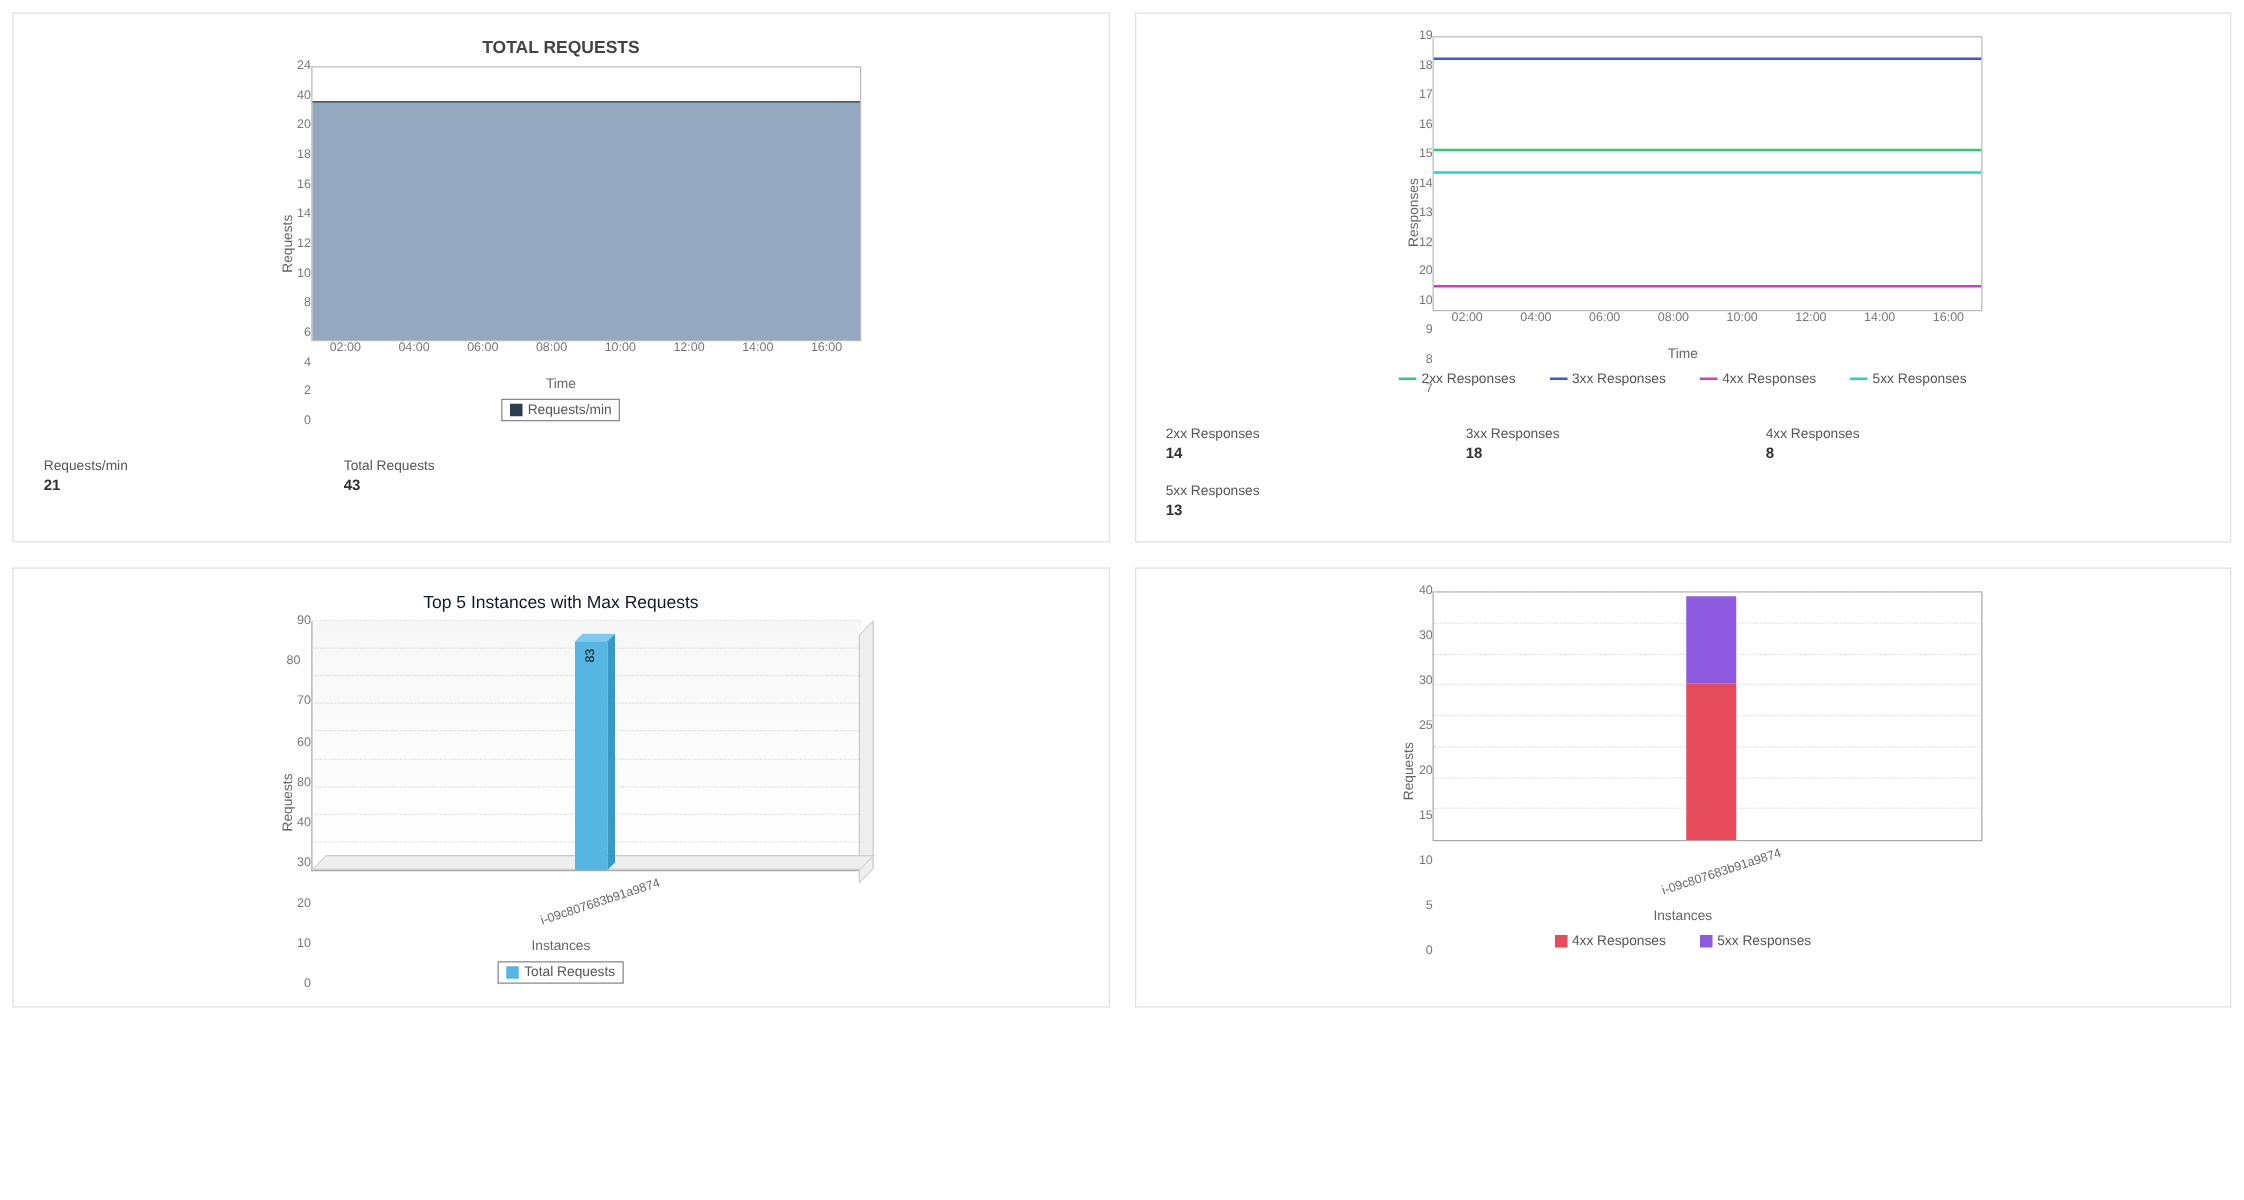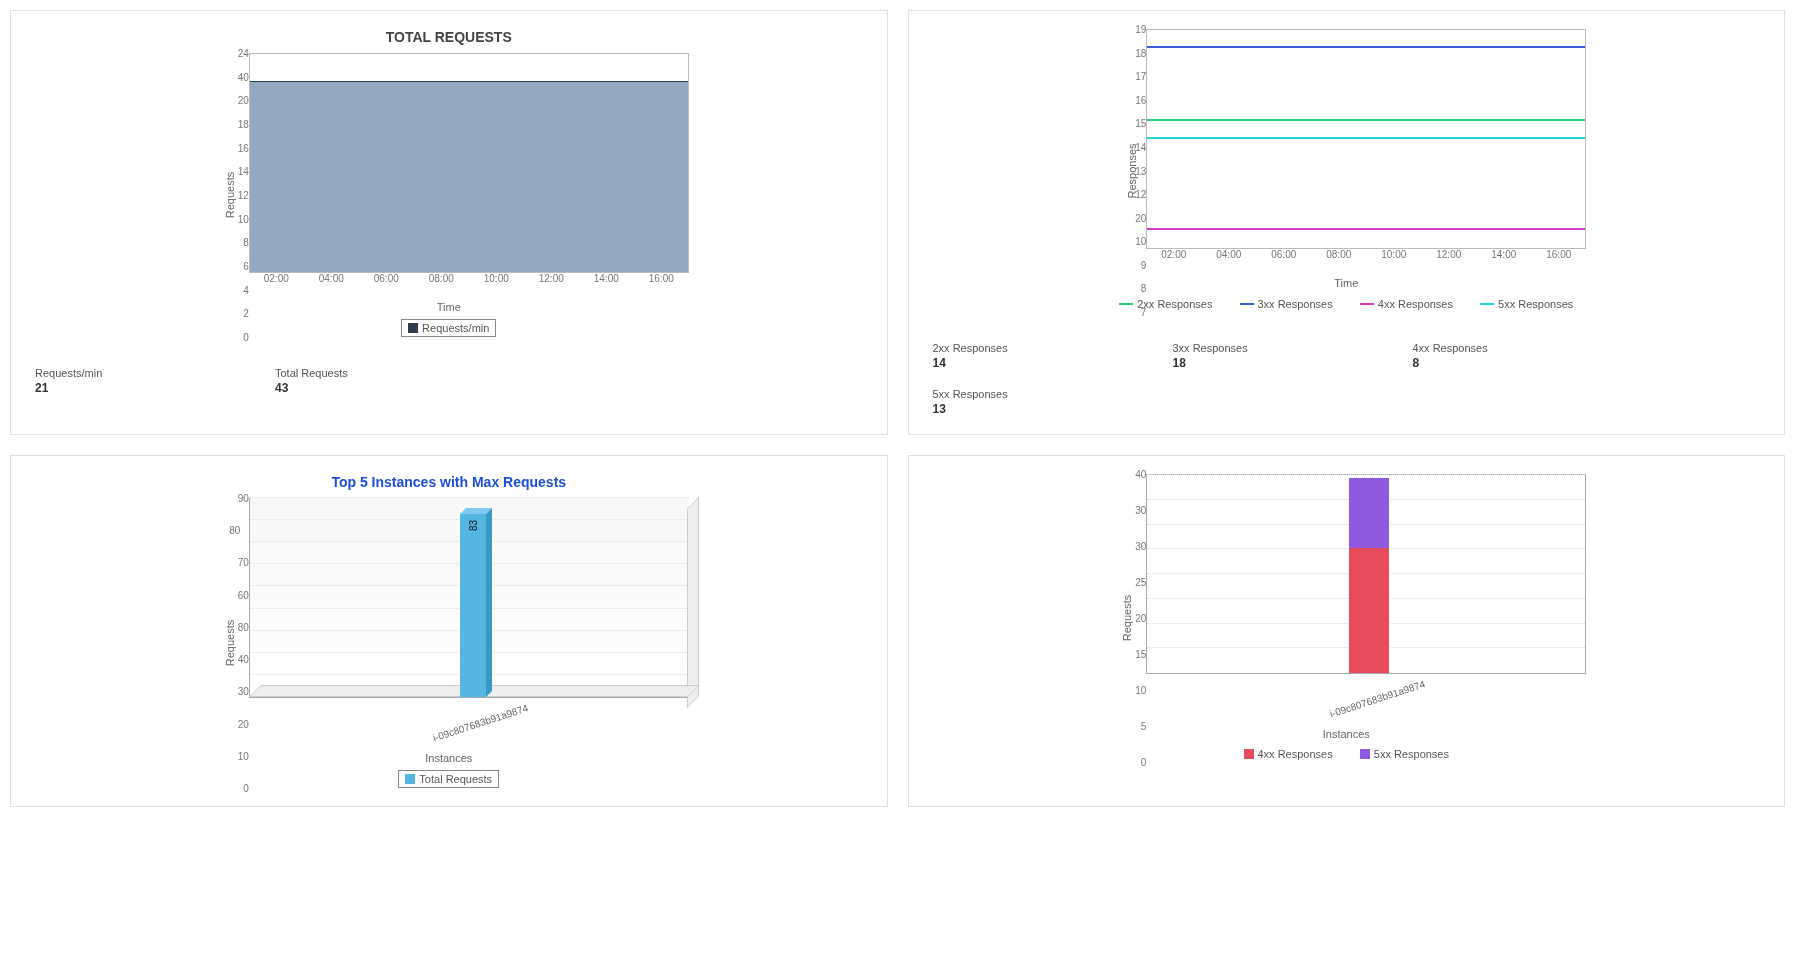--- a/index.html
+++ b/index.html
@@ -23,21 +23,21 @@
     position: relative;
   }
   .panel-title {
     font-size: 14px;
     font-weight: bold;
     text-align: center;
     color: #444;
     margin-bottom: 8px;
     text-transform: uppercase;
   }
-  .panel-title.normal { text-transform: none; font-weight: bold; color:#1d4ed8;}
+  .panel-title.normal { text-transform: none; font-weight: normal; color:#0f172a;}
   .chart-wrap {
     position: relative;
     margin: 0 auto;
     width: 480px;
   }
   .chart-box {
     position: relative;
     height: 220px;
     border: 1px solid #bbb;
     background: #fff;

